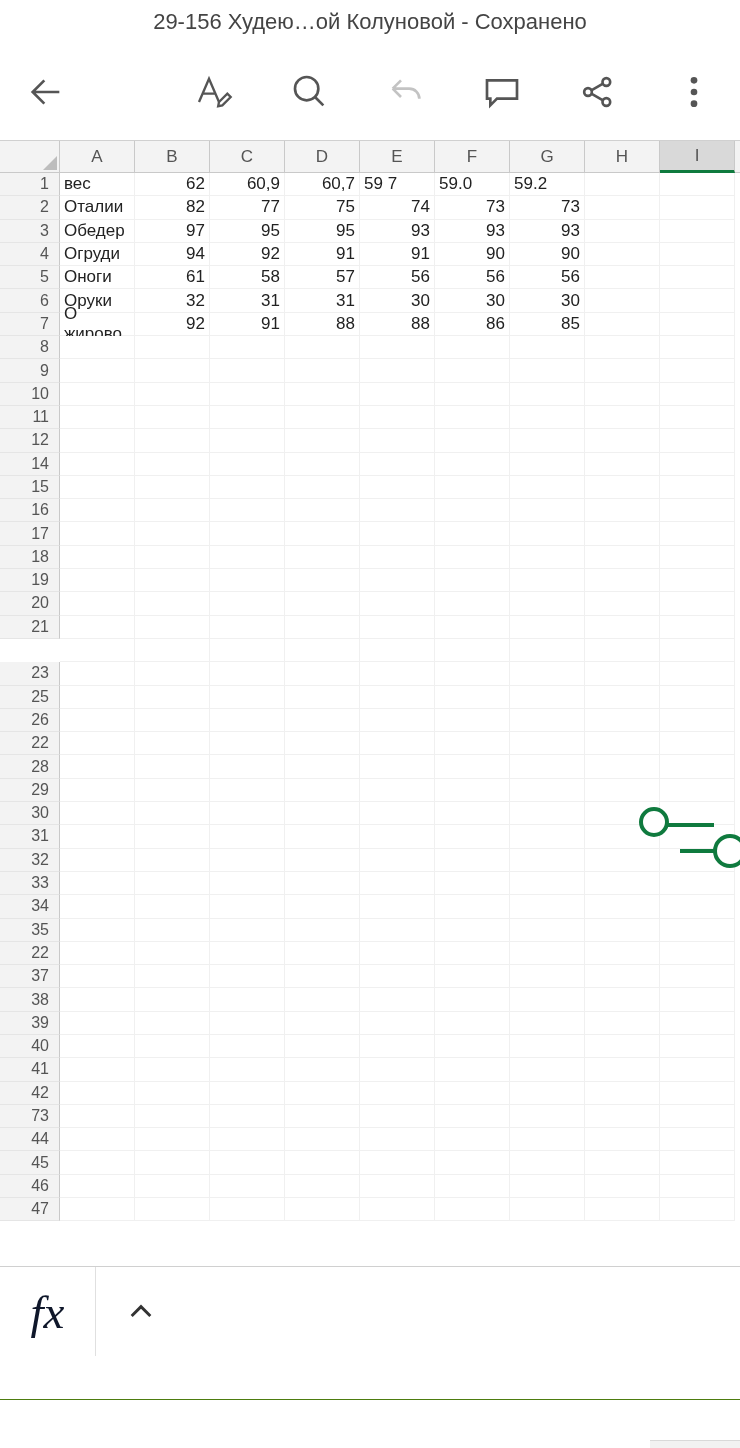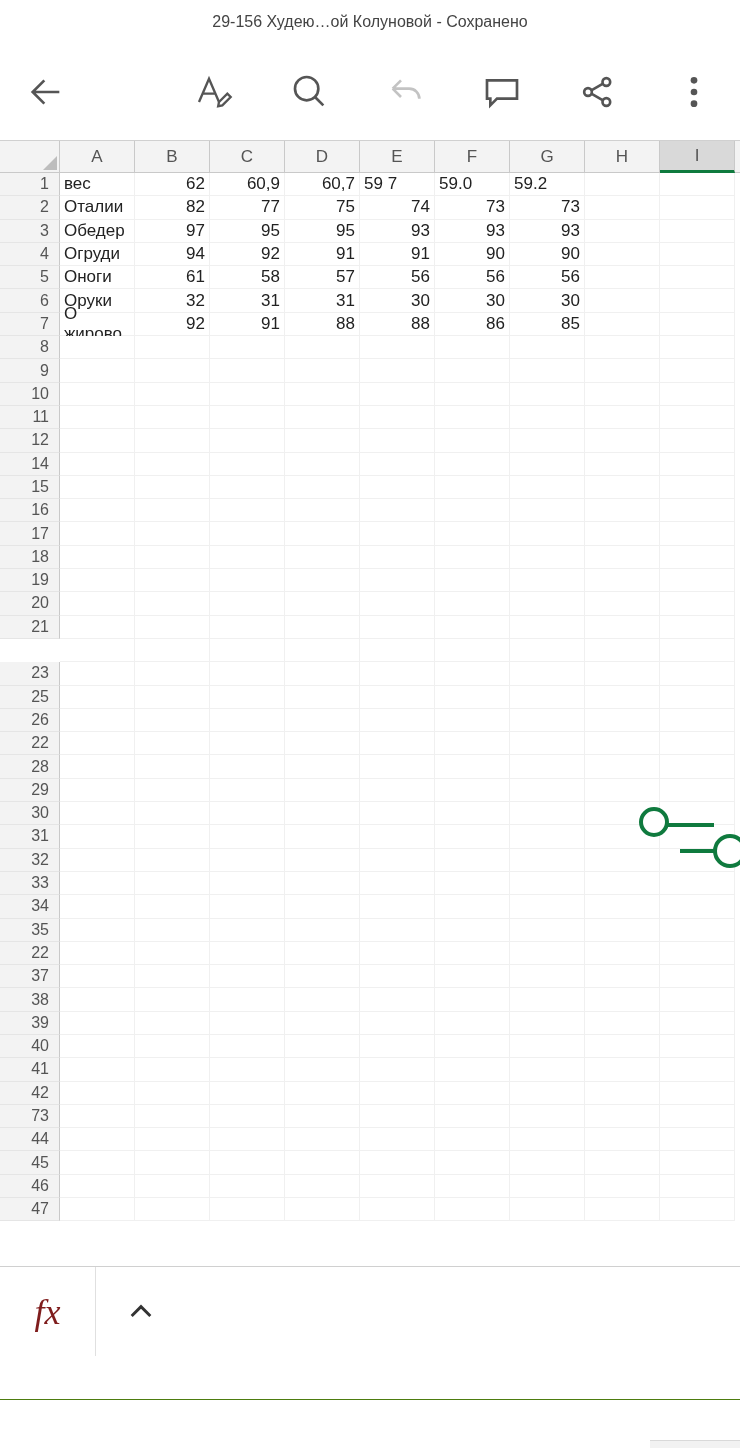--- a/index.html
+++ b/index.html
@@ -1,17 +1,17 @@
 <!DOCTYPE html>
 <html><head>
 <meta charset="utf-8">
 <style>
   * { box-sizing: border-box; margin: 0; padding: 0; }
   html, body { width: 740px; height: 1448px; font-family: "Segoe UI", Arial, sans-serif; background: #fff; overflow: hidden; }
-  .titlebar { height: 44px; display:flex; align-items:center; justify-content:center; font-size:16px; color:#444; }
+  .titlebar { height: 44px; display:flex; align-items:center; justify-content:center; font-size:22px; color:#444; }
   .toolbar { height: 96px; display:flex; align-items:center; justify-content:space-between; padding:0 24px; }
   .tb-left { width:60px; display:flex; justify-content:flex-start; }
   .tb-right { display:flex; align-items:center; gap:52px; }
   .tb-btn { width:44px; height:44px; display:flex; align-items:center; justify-content:center; color:#555; }
   .tb-btn svg { width:40px; height:40px; }
   .grid-wrap { position:relative; height:1126px; overflow:hidden; border-top:1px solid #d0d0d0; }
   .colhdr { display:flex; height:32px; background:#f3f3f3; border-bottom:1px solid #c9c9c9; }
   .corner { width:60px; border-right:1px solid #c9c9c9; display:flex; align-items:flex-end; justify-content:flex-end; }
   .corner svg { width:14px; height:14px; margin:0 2px 2px 0; }
   .colcell { width:75px; border-right:1px solid #c9c9c9; display:flex; align-items:center; justify-content:center; font-size:17px; color:#555; }
@@ -19,21 +19,21 @@
   .rows { }
   .row { display:flex; height:23.3px; }
   .rowhdr { width:60px; background:#f3f3f3; border-right:1px solid #c9c9c9; border-bottom:1px solid #e5e5e5; display:flex; align-items:center; justify-content:flex-end; padding-right:10px; font-size:16px; color:#555; }
   .rowhdr.sel { background:#d9d9d9; border-right:3px solid #0f7a3e;margin-top:48px; }
   .cell { width:75px; border-right:1px solid #f0f0f0; border-bottom:1px solid #f0f0f0; display:flex; align-items:center; font-size:17px; color:#222; padding:0 4px; background:#fff; }
   .cell.txt { justify-content:flex-start; }
   .cell.num { justify-content:flex-end; }
   .sel-handles { position:absolute; left:636px; top:666px; pointer-events:none; }
   .sel-handles svg { width:110px; height:60px; overflow:visible; }
   .fx-bar { height:90px; display:flex; align-items:center; border-top:1px solid #d0d0d0; }
-  .fx-icon { width:96px; display:flex; align-items:center; justify-content:center; font-size:36px; font-style:italic; font-family:"Times New Roman",serif; color:#7f1d1d; border-right:1px solid #e0e0e0; height:100%; }
+  .fx-icon { width:96px; display:flex; align-items:center; justify-content:center; font-size:47px; font-style:italic; font-family:"Times New Roman",serif; color:#0f172a; border-right:1px solid #e0e0e0; height:100%; }
   .fx-input { flex:1; padding-left:22px; font-size:32px; color:#9a9a9a; }
   .fx-expand { width:90px; display:flex; align-items:center; justify-content:center; }
   .fx-expand svg { width:32px; height:32px; }
   .sheetbar { height:92px; display:flex; align-items:flex-end; border-top:1px solid #4d7c0f;margin-top:43px; }
   .sheets-btn { width:100px; background:#eaeaea; display:flex; align-items:center; justify-content:center; }
   .sheets-btn svg { width:44px; height:34px; }
   .sheet-tab { width:200px; background:#fff; border-right:1px solid #d9d9d9; display:flex; align-items:center; justify-content:center; font-size:26px; color:#333; border-top:1px solid #d9d9d9; }
   .sheet-spacer { flex:1; background:#f2f2f2; border-top:1px solid #d9d9d9; }
   .add-sheet { width:90px; background:#f2f2f2; display:flex; align-items:center; justify-content:center; font-size:44px; color:#555; font-weight:300; border-top:1px solid #d9d9d9; }
 </style>

